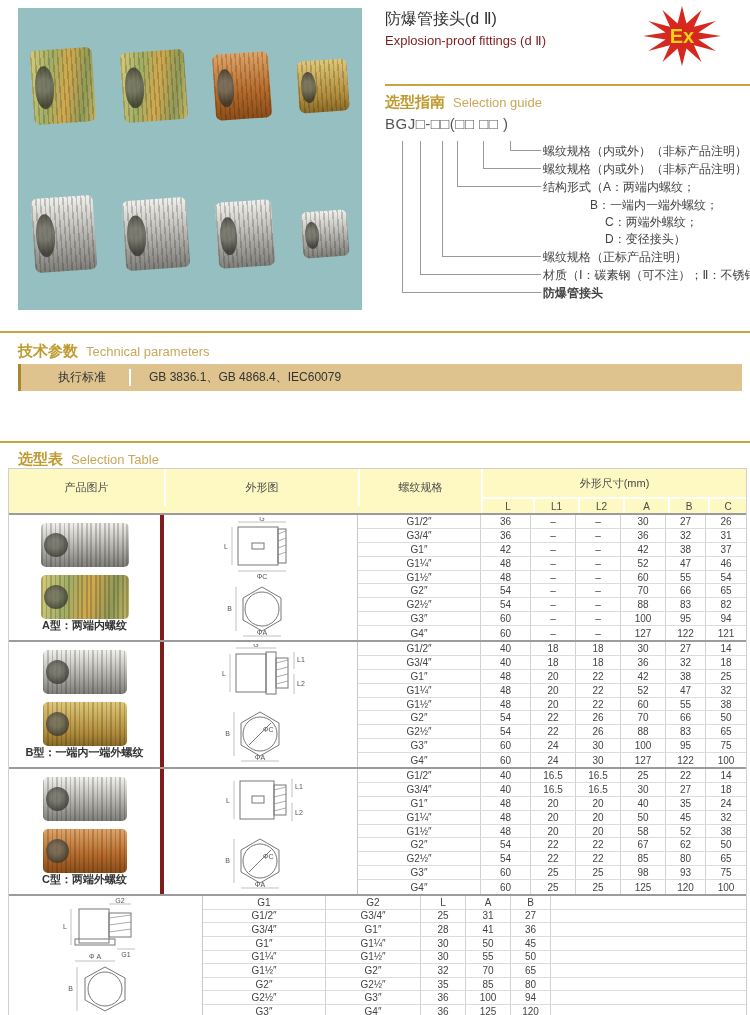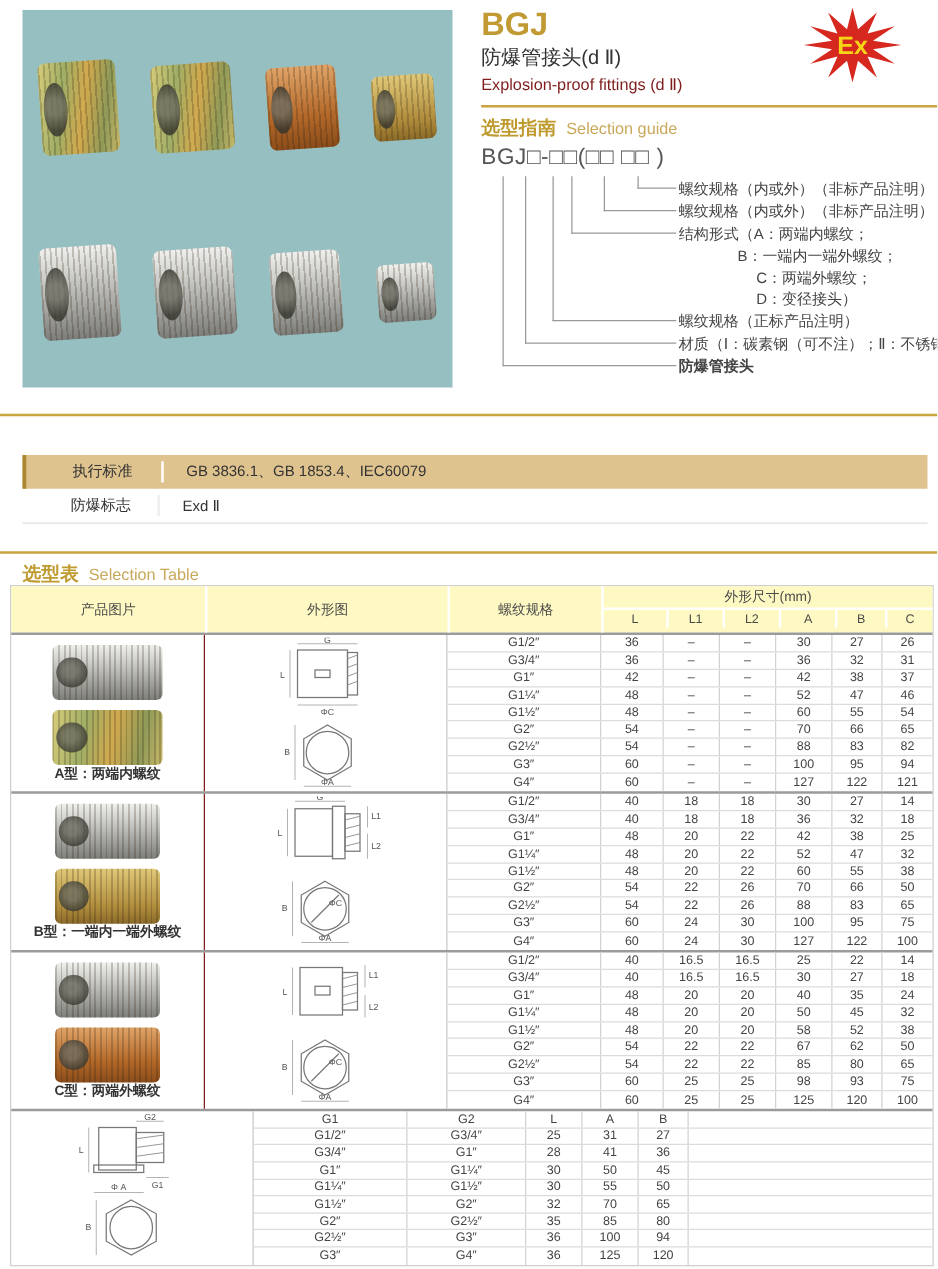--- a/index.html
+++ b/index.html
@@ -27,21 +27,21 @@
   .hdr-en{font-size:13px;color:#7f1d1d;margin-top:3px;}
   .gold-rule{position:absolute;height:2px;background:#c9a53f;}
   .ex-badge{position:absolute;left:255px;top:0px;width:84px;height:62px;}
   .ex-badge text{font-weight:bold;fill:#f7d417;}
 
   
   .guide{position:absolute;left:385px;top:93px;width:365px;height:235px;}
   .sec-head{display:flex;align-items:baseline;gap:8px;}
   .h-cn{color:#be9a2f;font-weight:bold;font-size:15px;}
   .h-en{color:#c9a85a;font-size:13px;}
-  .formula{position:absolute;left:0;top:22px;font-size:18px;color:#555;letter-spacing:.5px;}
+  .formula{position:absolute;left:0;top:22px;font-size:15px;color:#555;letter-spacing:.5px;}
   .ln{position:absolute;border-left:1px solid #999;border-bottom:1px solid #999;}
   .co{position:absolute;font-size:12px;color:#444;white-space:nowrap;}
 
   
   .tech-head{position:absolute;left:18px;top:342px;}
   .tech-table{position:absolute;left:18px;top:364px;width:724px;font-size:12px;}
   .tech-row{display:flex;height:27px;align-items:center;text-align:center;}
   .tech-row.tan{background:#dec38f;border-left:3px solid #ab8730;}
   .tech-row.white{border-bottom:1px solid #e0e0e0;}
   .tech-label{width:94px;padding-left:14px;flex:none;}
@@ -52,28 +52,28 @@
   
   .selt-head{position:absolute;left:18px;top:450px;}
   .sel-table{position:absolute;left:8px;top:468px;width:737px;background:#fff;
              border:1px solid #cfcfcf;box-sizing:content-box;font-size:10px;color:#444;}
   .thead{display:flex;background:#fef9c3;color:#4a4a4a;}
   .th{display:flex;align-items:center;justify-content:center;font-size:11px;box-sizing:border-box;}
   .w-prod{width:155px;height:37px;}
   .w-out{width:194px;height:37px;border-left:2px solid #fff;}
   .w-thread{width:123px;height:37px;border-left:2px solid #fff;}
   .th-dims{width:265px;border-left:2px solid #fff;box-sizing:border-box;}
-  .dims-title{height:17px;font-size:11px;}
+  .dims-title{height:28px;font-size:11px;}
   .dims-row{display:flex;height:16px;border-top:2px solid #fff;box-sizing:border-box;}
   .dims-row .th{font-size:10px;height:14px;}
   .dims-row .th + .th{border-left:2px solid #fff;}
   .dw-l{width:50px;}.dw-l1{width:45px;}.dw-l2{width:45px;}.dw-a{width:45px;}.dw-b{width:40px;}.dw-c{width:38px;}
 
   .tsection{display:flex;border-top:2px solid #9b9b9b;}
-  .cell-product{width:155px;flex:none;border-right:1px solid #7f1d1d;position:relative;
+  .cell-product{width:155px;flex:none;border-right:4px solid #7f1d1d;position:relative;
                 display:flex;flex-direction:column;align-items:center;box-sizing:border-box;}
   .cell-outline{width:194px;flex:none;border-right:1px solid #c9c9c9;display:flex;
                 align-items:center;justify-content:center;box-sizing:border-box;}
   .rows{flex:1;display:flex;flex-direction:column;}
   .trow{display:flex;align-items:center;height:13.9px;border-bottom:1px solid #dcdcdc;box-sizing:border-box;}
   .sec-d .trow{height:13.65px;}
   .trow:last-child{border-bottom:none;}
   .tcell{display:flex;align-items:center;justify-content:center;height:100%;
          border-right:1px solid #d2d2d2;box-sizing:border-box;}
   .tcell:last-child{border-right:none;}
@@ -109,21 +109,20 @@
     </div>
     <div class="tp-row">
       <div class="tp-fit m-silver" style="width:62px;height:74px;"></div>
       <div class="tp-fit m-silver" style="width:64px;height:70px;"></div>
       <div class="tp-fit m-silver" style="width:56px;height:66px;"></div>
       <div class="tp-fit m-silver" style="width:46px;height:46px;"></div>
     </div>
   </div>
 
   <div class="hdr">
-    <div class="hdr-model">BGJ</div>
     <div class="hdr-cn">防爆管接头(d Ⅱ)</div>
     <div class="hdr-en">Explosion-proof fittings (d Ⅱ)</div>
     <svg class="ex-badge" viewBox="0 0 84 62">
       <polygon fill="#d6281e" stroke="none" points="42,0 46.4,17.4 61.5,4 54,20.8 75.8,15 58.4,26.6 81,30 58.4,33.4 75.8,45 54,39.2 61.5,56 46.4,42.6 42,60 37.6,42.6 22.5,56 30,39.2 8.2,45 25.6,33.4 3,30 25.6,26.6 8.2,15 30,20.8 22.5,4 37.6,17.4"></polygon>
       <text x="42" y="37" text-anchor="middle" font-size="20">Ex</text>
     </svg>
   </div>
   <div class="gold-rule" style="left:385px;top:84px;width:365px;"></div>
 
   <div class="guide">
@@ -145,28 +144,28 @@
     <div class="co" style="left:158px;top:86px;">结构形式（A：两端内螺纹；</div>
     <div class="co" style="left:205px;top:104px;">B：一端内一端外螺纹；</div>
     <div class="co" style="left:220px;top:121px;">C：两端外螺纹；</div>
     <div class="co" style="left:220px;top:138px;">D：变径接头）</div>
     <div class="co" style="left:158px;top:156px;">螺纹规格（正标产品注明）</div>
     <div class="co" style="left:158px;top:174px;">材质（Ⅰ：碳素钢（可不注）；Ⅱ：不锈钢）</div>
     <div class="co" style="left:158px;top:192px;font-weight:bold;">防爆管接头</div>
   </div>
 
   <div class="gold-rule" style="left:0;top:331px;width:750px;"></div>
+  <div class="tech-head sec-head">
+    <span class="h-cn">技术参数</span>
+    <span class="h-en">Technical parameters</span>
+  </div>
   <div class="tech-table">
     <div class="tech-row tan">
       <div class="tech-label">执行标准</div>
-      <div class="tech-value">GB 3836.1、GB 1853.4、IEC60079</div>
-    </div>
-    <div class="tech-row white">
-      <div class="tech-label">防爆标志</div>
-      <div class="tech-value">Exd Ⅱ</div>
+      <div class="tech-value">GB 3836.1、GB 4868.4、IEC60079</div>
     </div>
   </div>
 
   <div class="gold-rule" style="left:0;top:441px;width:750px;"></div>
   <div class="selt-head sec-head">
     <span class="h-cn">选型表</span>
     <span class="h-en">Selection Table</span>
   </div>
 
   <div class="sel-table">

